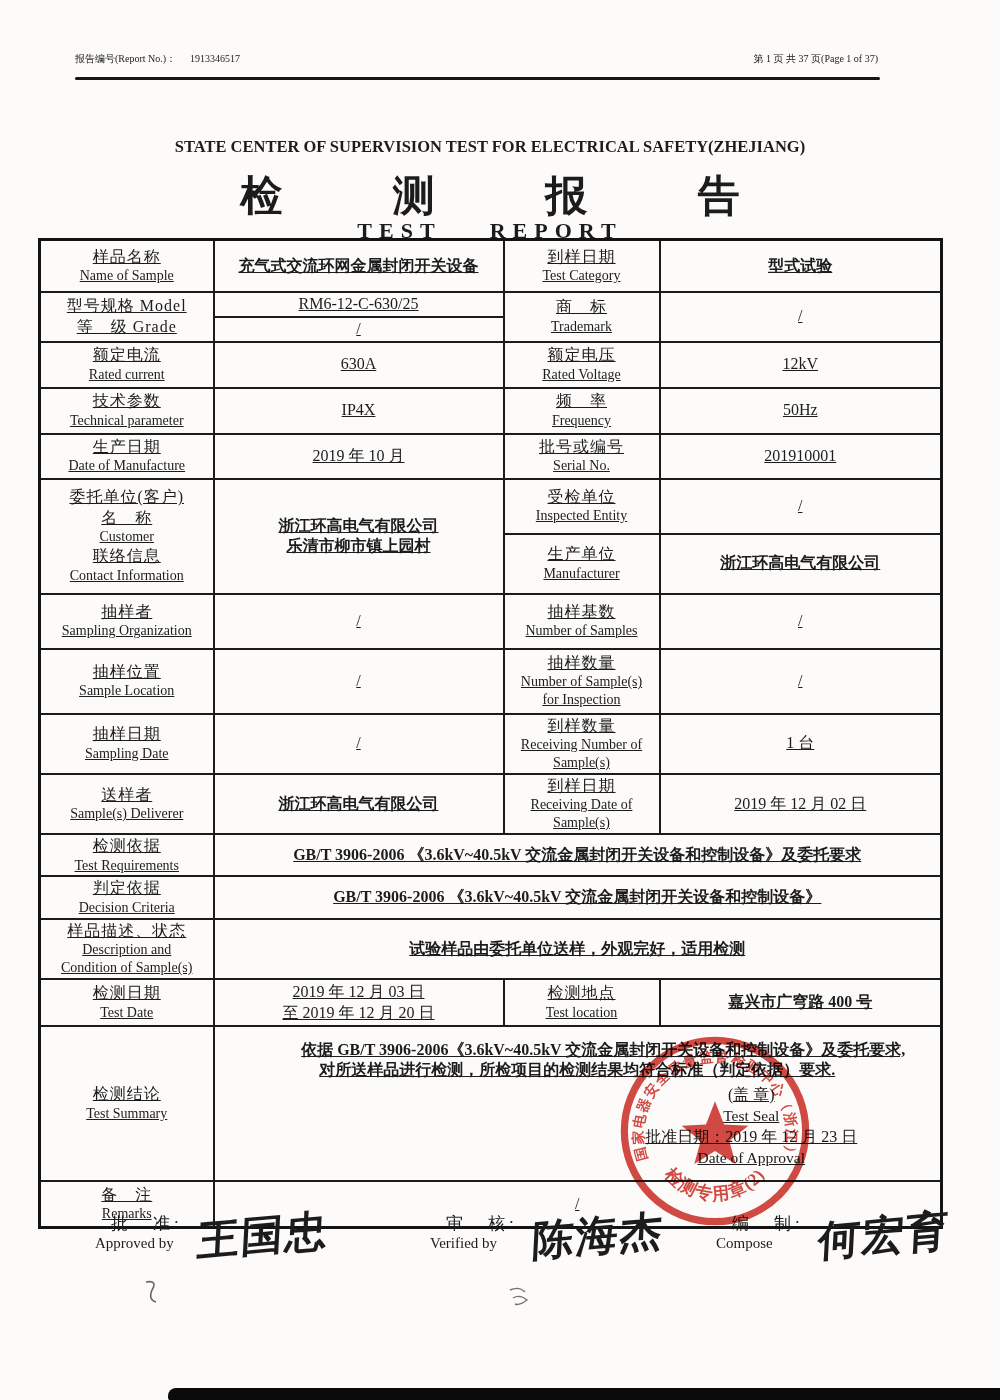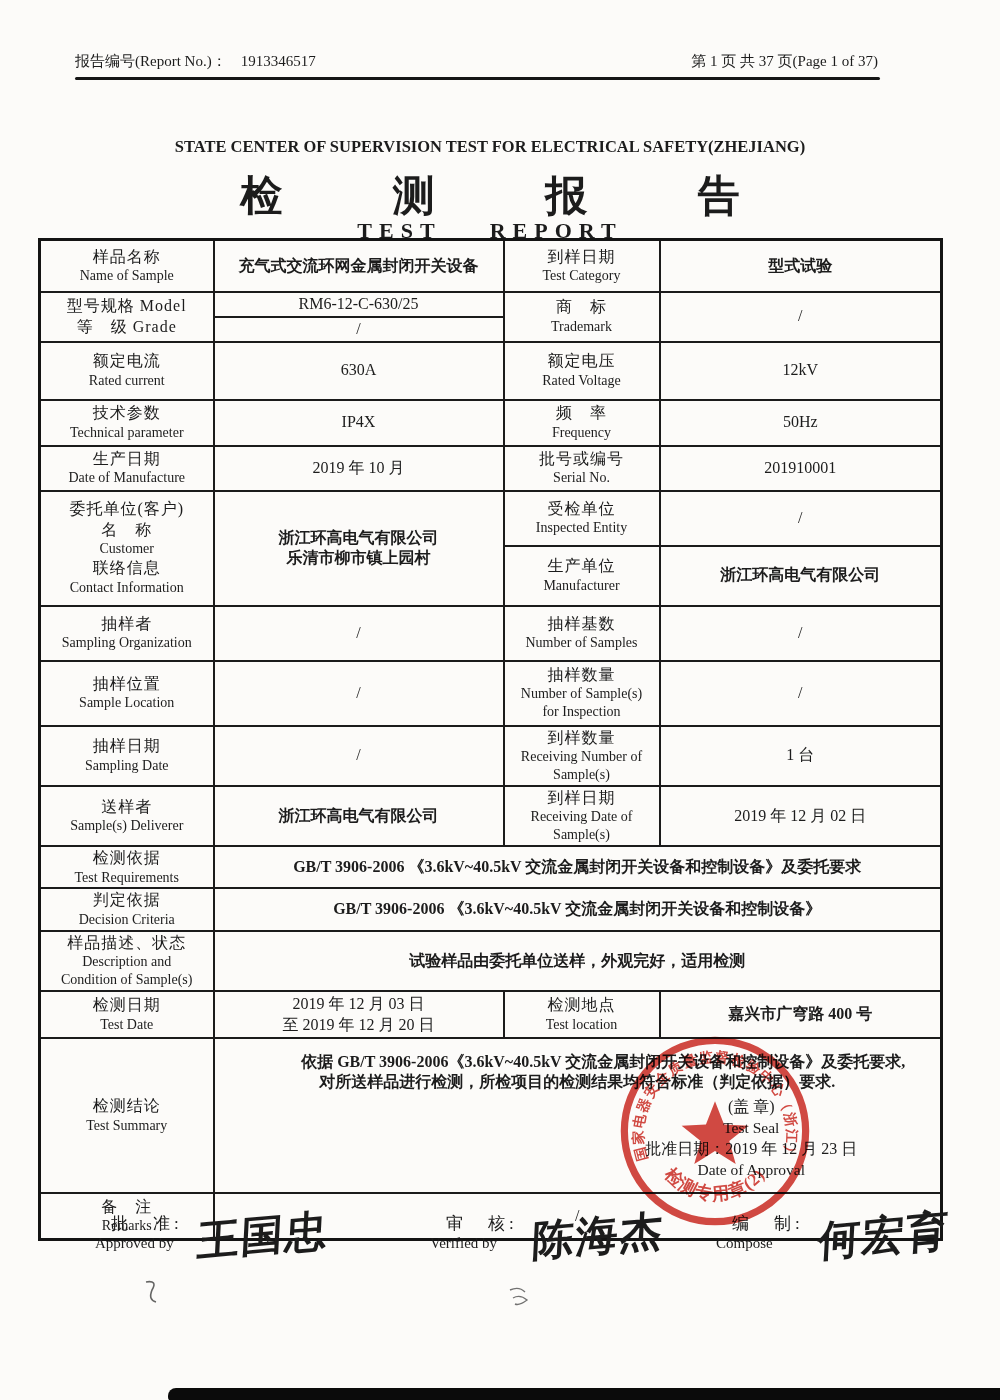--- a/index.html
+++ b/index.html
@@ -3,39 +3,39 @@
 <meta charset="utf-8">
 <style>
   html,body{margin:0;padding:0;background:#e9e9e9;}
   .page{
     position:relative;width:1000px;height:1400px;margin:0 auto;
     background:#fcfbf9;overflow:hidden;
     font-family:"Liberation Serif","DejaVu Serif",serif;
     color:#1c1c1c;
   }
   
-  .report-line{position:absolute;left:75px;top:52px;width:803px;display:flex;justify-content:space-between;font-size:15px;}
+  .report-line{position:absolute;left:75px;top:52px;width:803px;display:flex;justify-content:space-between;font-size:10px;}
   .report-line .num{margin-left:14px;}
   .hr-rule{position:absolute;left:75px;top:77px;width:805px;height:3px;background:#161616;border-radius:2px;}
   .org-cn{position:absolute;left:50px;top:95px;width:880px;text-align:center;font-size:27px;font-weight:bold;letter-spacing:7px;}
   .org-en{position:absolute;left:50px;top:137px;width:880px;text-align:center;font-size:17px;font-weight:bold;transform:scaleX(.97);letter-spacing:0px;}
   .title-cn{position:absolute;left:50px;top:168px;width:880px;text-align:center;font-size:42px;font-weight:bold;letter-spacing:50px;text-indent:50px;}
   .title-en{position:absolute;left:50px;top:218px;width:880px;text-align:center;font-size:22px;font-weight:bold;letter-spacing:7px;word-spacing:36px;}
   
   table.report{
     position:absolute;left:38px;top:238px;width:902px;
     border-collapse:collapse;table-layout:fixed;
   }
   table.report td{
     border:2px solid #1b1b1b;
     text-align:center;vertical-align:middle;
     padding:1px 3px;line-height:1.28;
     overflow:hidden;
   }
-  table.report{border:3px solid #141414;}
+  table.report{border:3px solid #141414;text-decoration:underline;}
   .cn{font-size:16px;letter-spacing:1px;}
   .en{font-size:14px;letter-spacing:0;}
   .val{font-size:16px;}
   .kai{font-weight:bold;}
   .left-val{text-align:left;padding-left:22px;}
   .two-gap{display:flex;flex-direction:column;justify-content:space-around;height:100%;}
   .summary-cell{text-align:left;vertical-align:top;padding:10px 10px 4px 14px;font-size:16px;}
   .summary-cell .p1{padding-left:52px;}
   .seal-block{margin-left:348px;margin-top:3px;line-height:21px;font-size:15.5px;}
   .seal-block .zh{font-size:16px;}
@@ -107,21 +107,21 @@
       <td rowspan="2">
         <div class="cn">商　标</div>
         <div class="en">Trademark</div>
       </td>
       <td rowspan="2" class="val">/</td>
     </tr>
     <tr style="height:25px">
       <td class="val">/</td>
     </tr>
 
-    <tr style="height:58px">
+    <tr style="height:46px">
       <td>
         <div class="cn">额定电流</div>
         <div class="en">Rated current</div>
       </td>
       <td class="val">630A</td>
       <td>
         <div class="cn">额定电压</div>
         <div class="en">Rated Voltage</div>
       </td>
       <td class="val">12kV</td>

